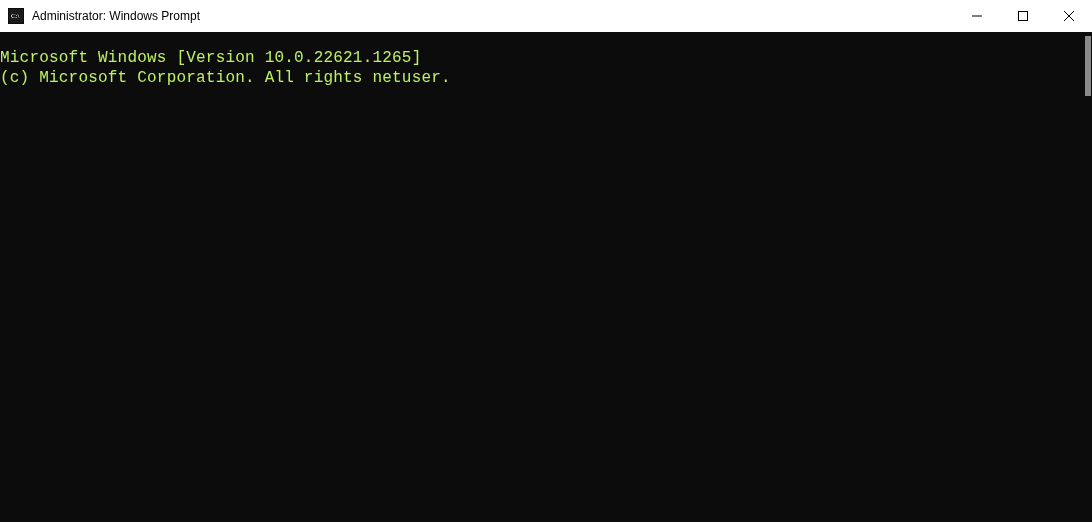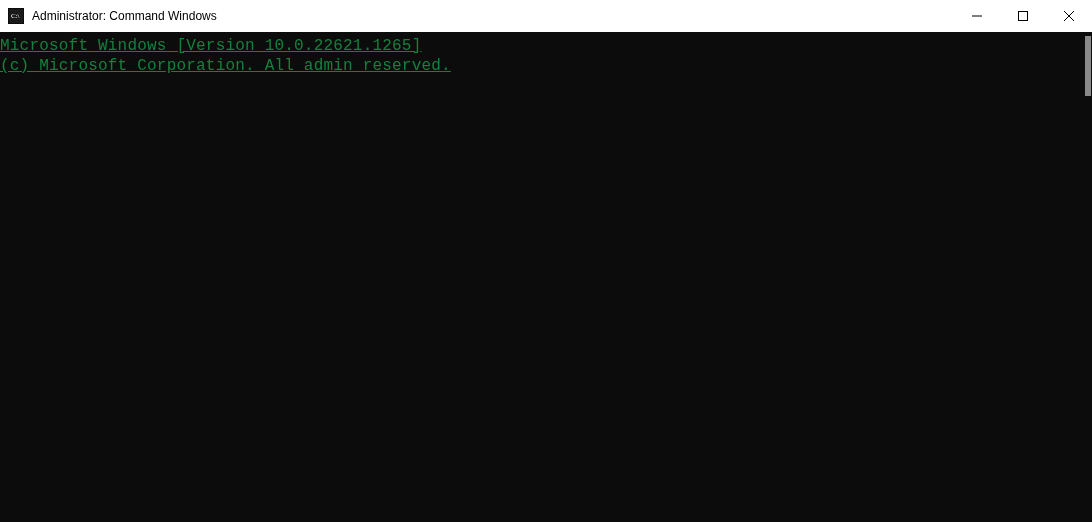--- a/index.html
+++ b/index.html
@@ -50,25 +50,24 @@
       display: flex;
       align-items: center;
       justify-content: center;
       cursor: pointer;
     }
     .terminal {
       background: #0c0c0c;
       height: calc(100% - 32px);
       font-family: Consolas, "Courier New", monospace;
       font-size: 16px;
-      color: #15803d;
-      padding: 4px 0 0 0;
+      color: #bef264;
+      padding: 16px 0 0 0;
       line-height: 1.25;
       position: relative;
-      text-decoration: underline;
     }
     .terminal-line {
       white-space: pre;
       letter-spacing: 0.2px;
     }
     .cursor {
       display: inline-block;
       width: 9px;
       height: 3px;
       background: #cccccc;
@@ -93,21 +92,21 @@
 <body>
 
 <div class="titlebar">
   <div class="app-icon">
     <svg viewBox="0 0 16 16">
       <rect x="0" y="0" width="16" height="16" fill="#0c0c0c"></rect>
       <rect x="1" y="1" width="14" height="14" fill="#1a1a1a"></rect>
       <text x="3" y="10" font-size="7" fill="#ffffff" font-family="Consolas">C:\</text>
     </svg>
   </div>
-  <div class="window-title">Administrator: Command Windows</div>
+  <div class="window-title">Administrator: Windows Prompt</div>
   <div class="window-controls">
     <div class="window-control">
       <svg width="10" height="10" viewBox="0 0 10 10">
         <line x1="0" y1="5" x2="10" y2="5" stroke="#000" stroke-width="1"></line>
       </svg>
     </div>
     <div class="window-control">
       <svg width="10" height="10" viewBox="0 0 10 10">
         <rect x="0.5" y="0.5" width="9" height="9" fill="none" stroke="#000" stroke-width="1"></rect>
       </svg>
@@ -116,17 +115,17 @@
       <svg width="10" height="10" viewBox="0 0 10 10">
         <line x1="0" y1="0" x2="10" y2="10" stroke="#000" stroke-width="1"></line>
         <line x1="10" y1="0" x2="0" y2="10" stroke="#000" stroke-width="1"></line>
       </svg>
     </div>
   </div>
 </div>
 
 <div class="terminal">
   <div class="terminal-line">Microsoft Windows [Version 10.0.22621.1265]</div>
-  <div class="terminal-line">(c) Microsoft Corporation. All admin reserved.</div>
+  <div class="terminal-line">(c) Microsoft Corporation. All rights netuser.</div>
   <div class="terminal-line"></div>
 </div>
 
 <div class="scrollbar"></div>
 
 </body></html>

